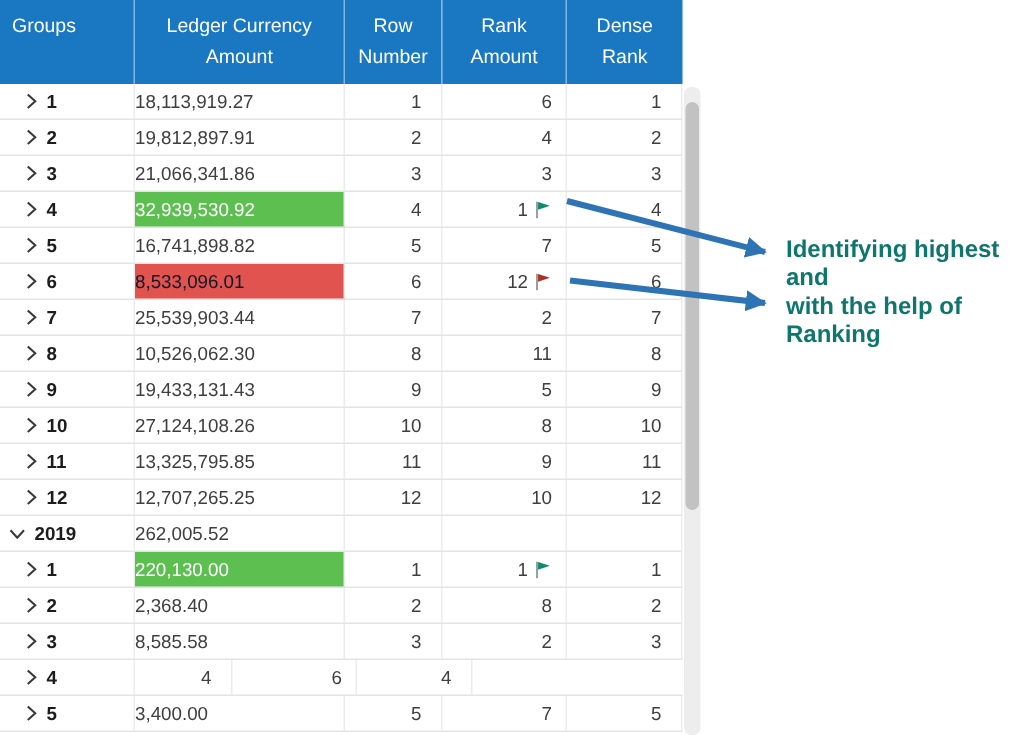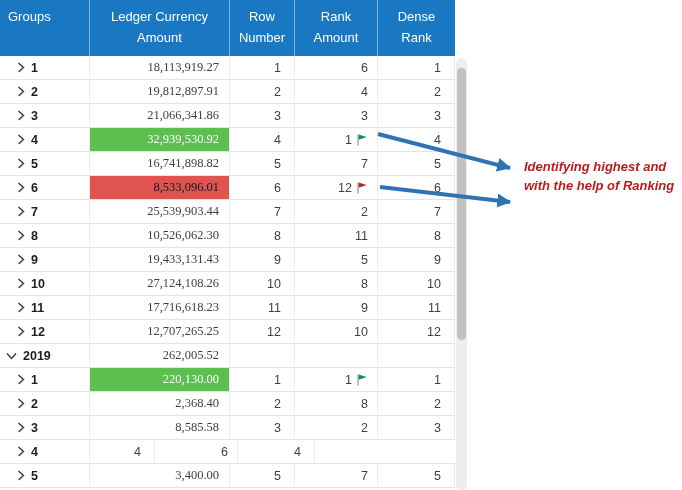--- a/index.html
+++ b/index.html
@@ -18,38 +18,38 @@
   .th-groups{align-items:flex-start;padding-left:8px;}
   .col0{width:90px;}.col1{width:140px;}.col2{width:65px;}.col3{width:83px;}.col4{width:77px;}
   .tr{display:flex;height:24px;box-sizing:border-box;border-bottom:1px solid var(--row-border);}
   .td{
     box-sizing:border-box;font-size:12.5px;color:#3f3f3f;display:flex;align-items:center;
     border-right:1px solid #ececec;height:100%;
   }
   .td-groups{width:90px;font-weight:bold;color:#1c1c1c;gap:6px;}
   .lv1{padding-left:6px;}
   .lv2{padding-left:17px;}
-  .td-amount{width:140px;justify-content:flex-end;padding-right:10px;font-family:Liberation Serif, serif;}
+  .td-amount{width:140px;padding-right:10px;}
   .td-rownum{width:65px;justify-content:flex-end;padding-right:13px;}
   .td-rank{width:83px;justify-content:flex-end;padding-right:9px;gap:3px;}
   .td-dense{width:77px;justify-content:flex-end;padding-right:13px;}
   .hl-green{background:var(--green);color:#ffffff;}
   .hl-red{background:var(--red);color:#0f172a;}
   .chev,.flag{display:flex;align-items:center;}
   .sb-track{
     position:absolute;left:456px;top:58px;width:11px;height:432px;
     background:var(--sb-track);border-radius:5px;
   }
   .sb-thumb{
     position:absolute;left:1px;top:10px;width:9px;height:272px;
     background:var(--sb-thumb);border-radius:5px;
   }
   .annotation{
-    position:absolute;left:524px;top:157px;width:156px;font-size:13px;
-    font-weight:bold;color:#b91c1c;line-height:19px;font-style:italic;
+    position:absolute;left:524px;top:157px;width:156px;font-size:16px;
+    font-weight:bold;color:#0f766e;line-height:19px;
   }
   .arrows{position:absolute;left:0;top:0;pointer-events:none;}
   .arrow-line{stroke:var(--arrow);}
   #arrowhead{fill:var(--arrow);}
 </style>
 </head>
 <body>
 
 <div class="table">
   <div class="thead">
@@ -309,21 +309,21 @@
       <div class="tr">
         <div class="td td-groups lv2">
           <span class="chev">
             <svg width="8" height="11" viewBox="0 0 8 11">
               <path d="M1.5 1 L6.5 5.5 L1.5 10" fill="none" stroke="#3a3a3a" stroke-width="1.4"></path>
             </svg>
           </span>
           <span class="glabel">11</span>
         </div>
         <div class="td td-amount">
-          <span>17,716,618.23</span>
+          <span>13,325,795.85</span>
         </div>
         <div class="td td-rownum">
           <span>11</span>
         </div>
         <div class="td td-rank">
           <span>9</span>
         </div>
         <div class="td td-dense">
           <span>11</span>
         </div>

